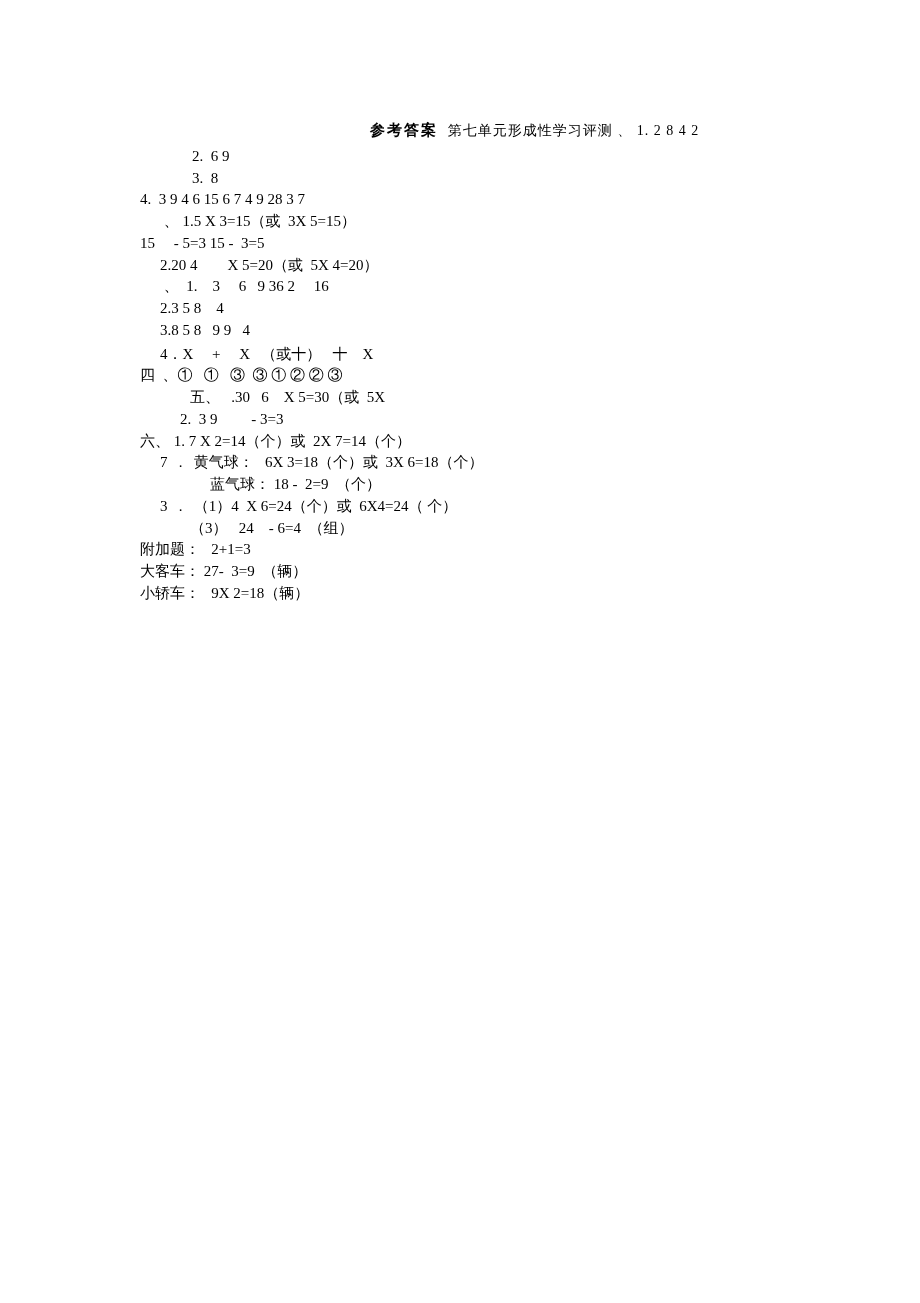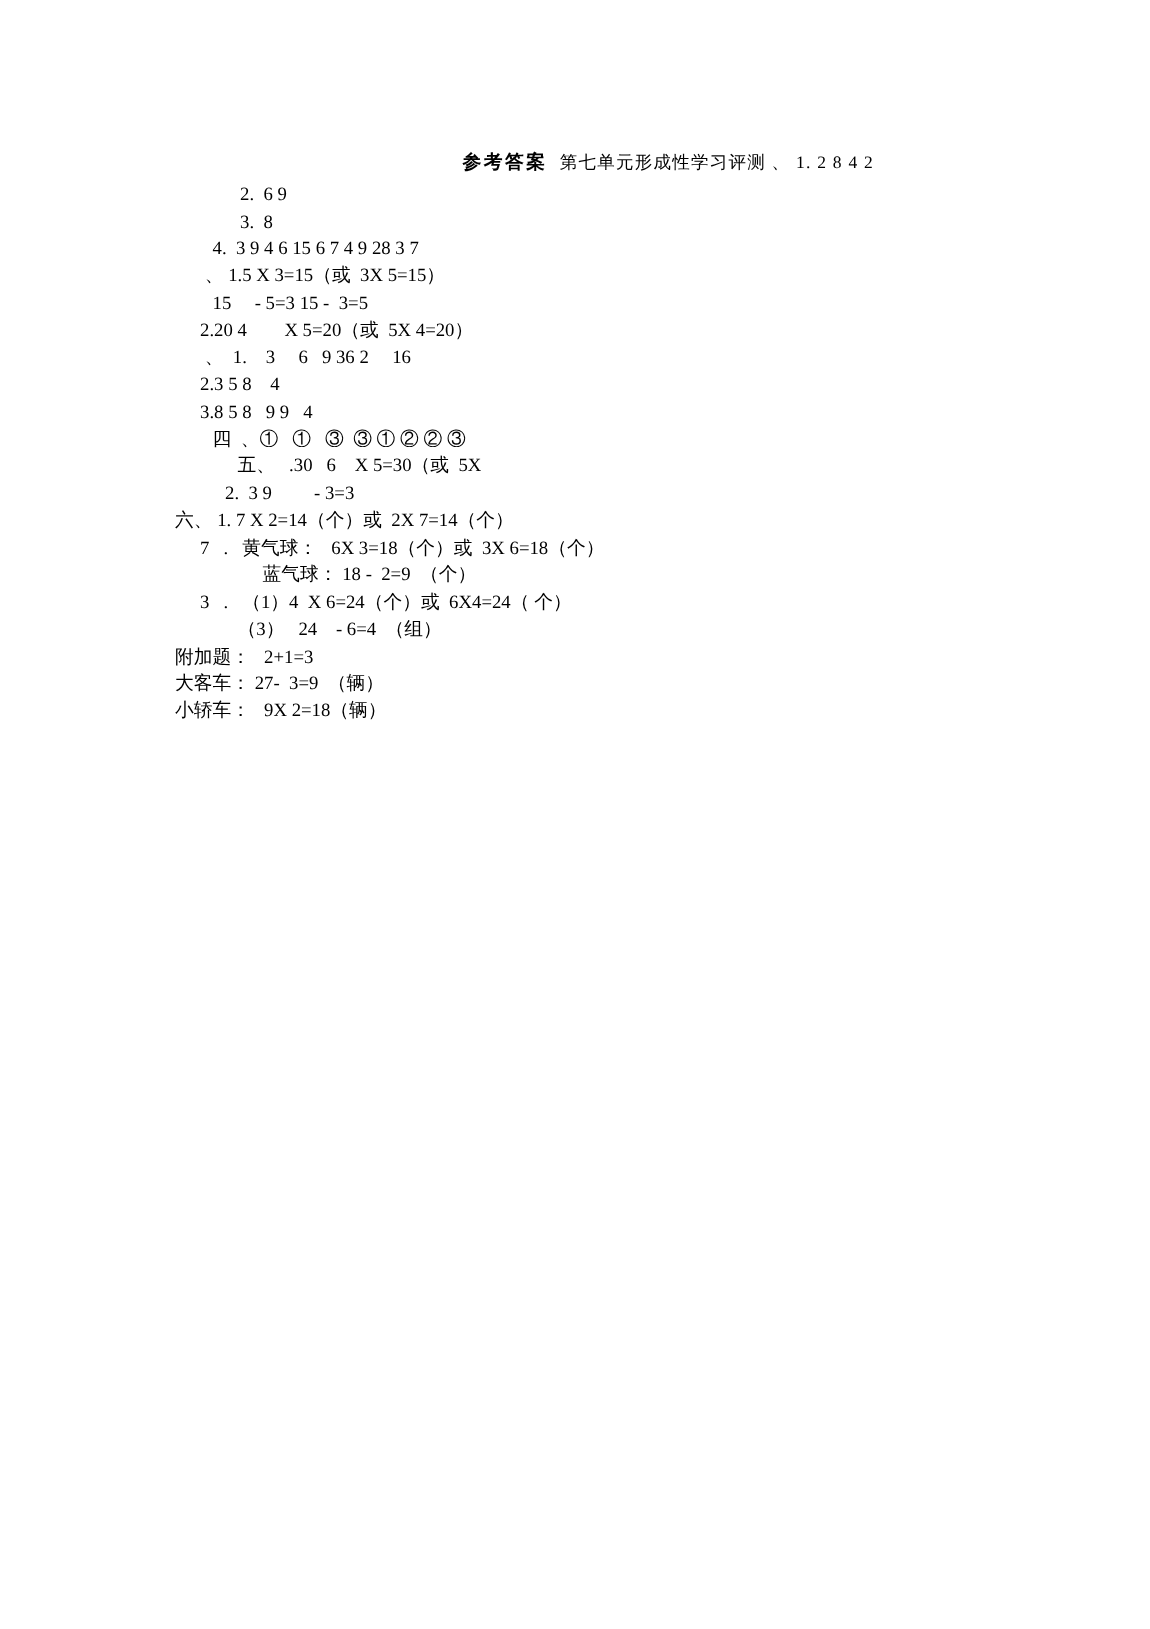--- a/index.html
+++ b/index.html
@@ -34,21 +34,21 @@
     letter-spacing: 1px;
   }
   .line {
     white-space: pre;
     font-size: 15px;
     margin: 0;
     padding: 0;
   }
   .ind0 { margin-left: 0px; }
   .ind1 { margin-left: 20px; }
-  .ind2 { margin-left: 30px; }
+  .ind2 { }
   .ind3 { margin-left: 40px; }
   .ind4 { margin-left: 50px; }
   .ind5 { margin-left: 52px; }
   .ind6 { margin-left: 70px; }
   .gap-top { margin-top: 2px; }
 </style>
 </head>
 <body>
 
 <div class="page">
@@ -60,20 +60,21 @@
 
   <div class="line ind5">2.  6 9</div>
   <div class="line ind5">3.  8</div>
   <div class="line ind2">4.  3 9 4 6 15 6 7 4 9 28 3 7</div>
   <div class="line ind1"> 、 1.5 X 3=15（或  3X 5=15）</div>
   <div class="line ind2">15     - 5=3 15 -  3=5</div>
   <div class="line ind1">2.20 4        X 5=20（或  5X 4=20）</div>
   <div class="line ind1"> 、  1.    3     6   9 36 2     16</div>
   <div class="line ind1">2.3 5 8    4</div>
   <div class="line ind1">3.8 5 8   9 9   4</div>
+  <div class="line ind1 gap-top">4．X     +     X   （或十）   十    X</div>
   <div class="line ind2">四  、①   ①   ③  ③ ① ② ② ③</div>
   <div class="line ind4">五、   .30   6    X 5=30（或  5X</div>
   <div class="line ind3">2.  3 9         - 3=3</div>
   <div class="line ind0">六、 1. 7 X 2=14（个）或  2X 7=14（个）</div>
   <div class="line ind1">7   .   黄气球：   6X 3=18（个）或  3X 6=18（个）</div>
   <div class="line ind6">蓝气球： 18 -  2=9  （个）</div>
   <div class="line ind1">3   .   （1）4  X 6=24（个）或  6X4=24（ 个）</div>
   <div class="line ind4">（3）   24    - 6=4  （组）</div>
   <div class="line ind0">附加题：   2+1=3</div>
   <div class="line ind0">大客车： 27-  3=9  （辆）</div>

